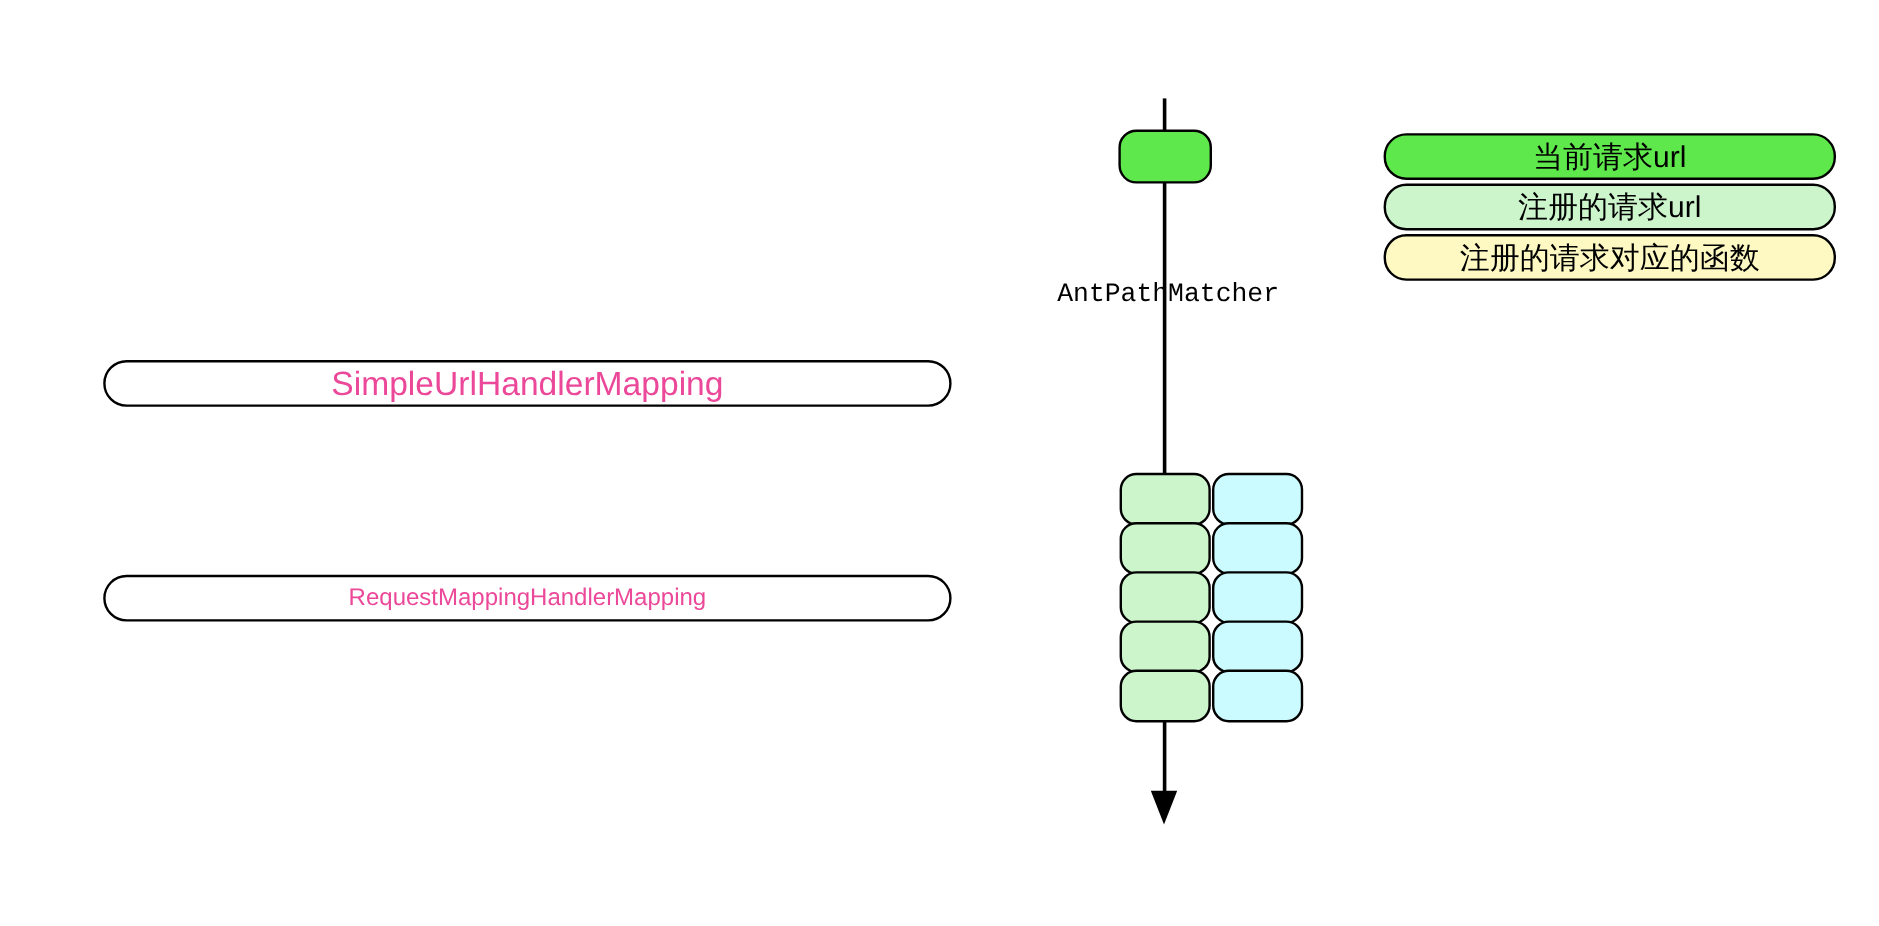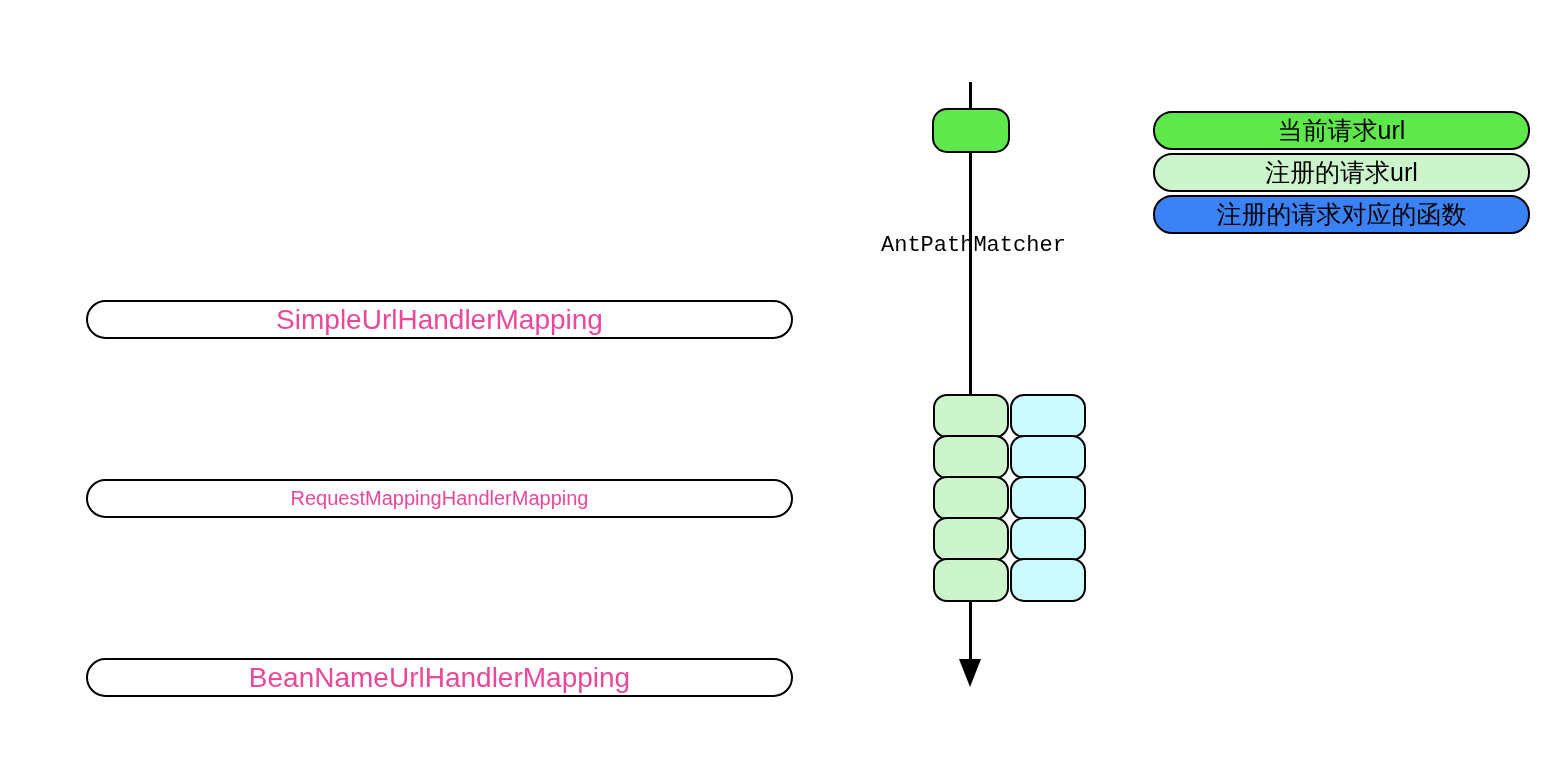--- a/index.html
+++ b/index.html
@@ -115,23 +115,20 @@
 <div id="canvas">
 
   <div class="handler-box" style="left:86px; top:300px; width:707px; height:39px; font-size:28px;">
     <span>SimpleUrlHandlerMapping</span>
   </div>
 
   <div class="handler-box" style="left:86px; top:479px; width:707px; height:39px; font-size:20px;">
     <span>RequestMappingHandlerMapping</span>
   </div>
 
-  <div class="handler-box" style="left:86px; top:658px; width:707px; height:39px; font-size:28px;">
-    <span>BeanNameUrlHandlerMapping</span>
-  </div>
 
   <div class="flow-line"></div>
   <div class="flow-arrowhead"></div>
   <div class="flow-label">AntPathMatcher</div>
 
   <div class="node node-current-url"></div>
 
   <div class="node node-url" style="top:394px;"></div>
   <div class="node node-handler" style="top:394px;"></div>
 
@@ -148,17 +145,17 @@
   <div class="node node-handler" style="top:558px;"></div>
 
   <div class="legend-item" style="top:111px; background:#5EE84B; z-index:3;">
     <span>当前请求url</span>
   </div>
 
   <div class="legend-item" style="top:153px; background:#CCF5CC; z-index:2;text-align:right;">
     <span>注册的请求url</span>
   </div>
 
-  <div class="legend-item" style="top:195px; background:#3b82f6; z-index:1;">
+  <div class="legend-item" style="top:195px; background:#fef9c3; z-index:1;">
     <span>注册的请求对应的函数</span>
   </div>
 
 </div>
 
 </body></html>

